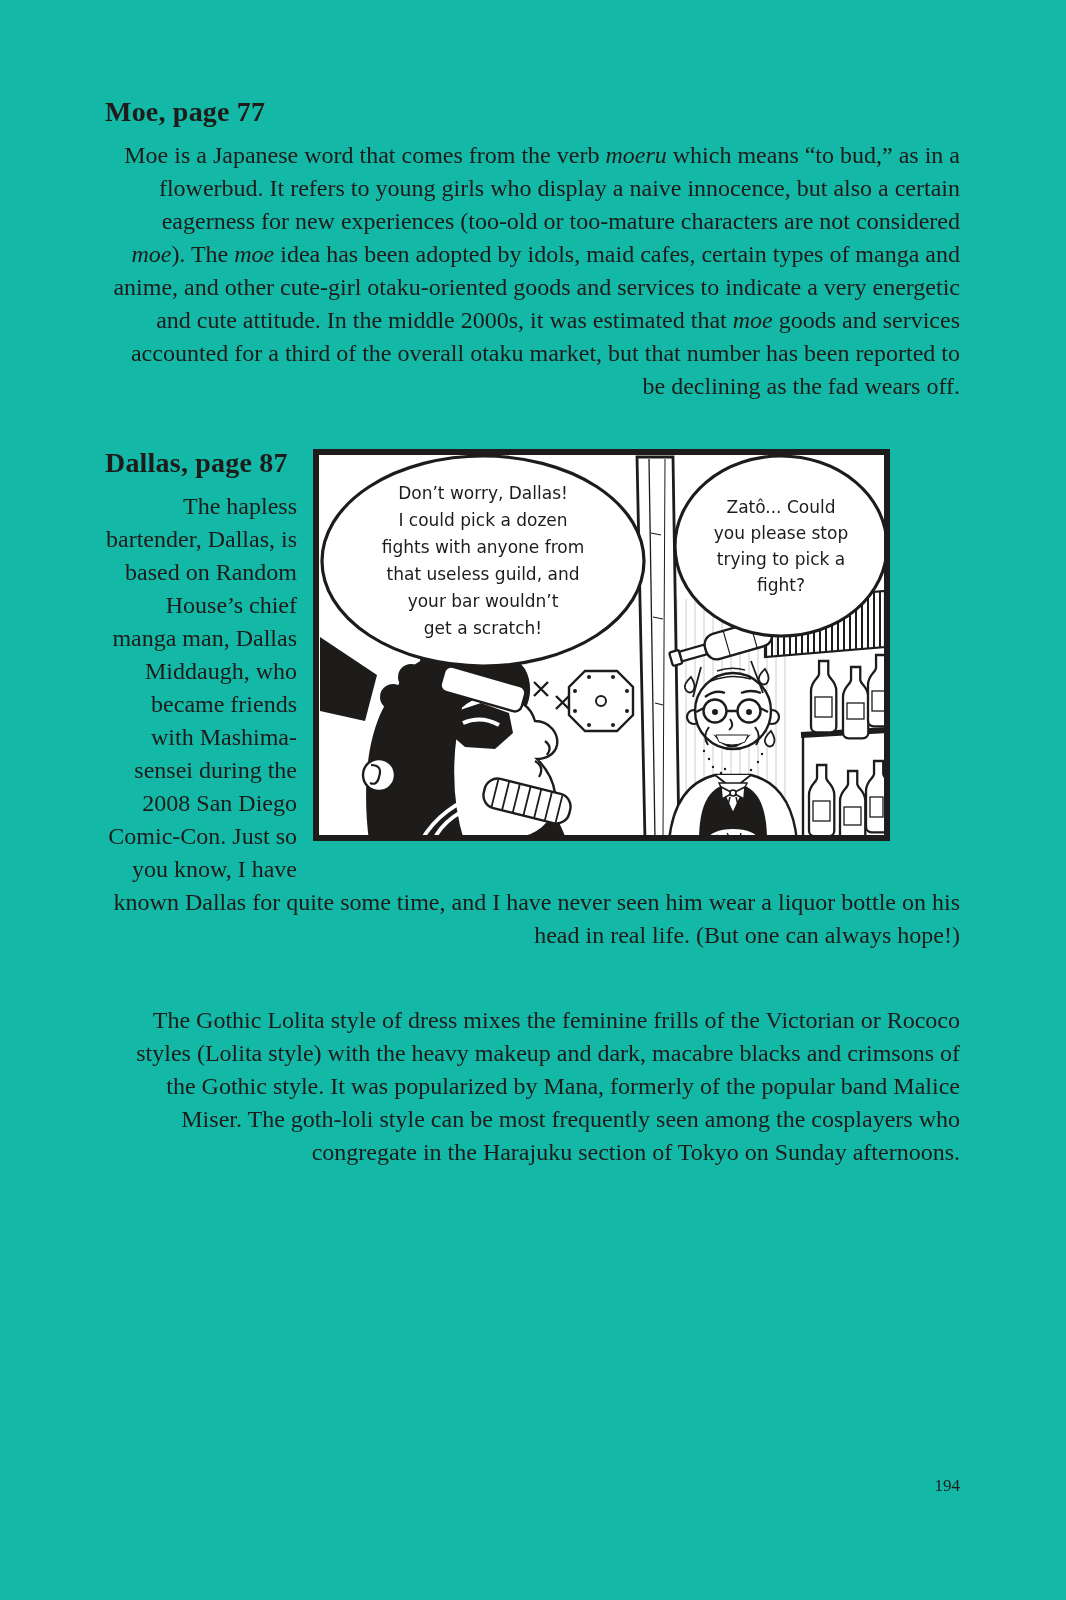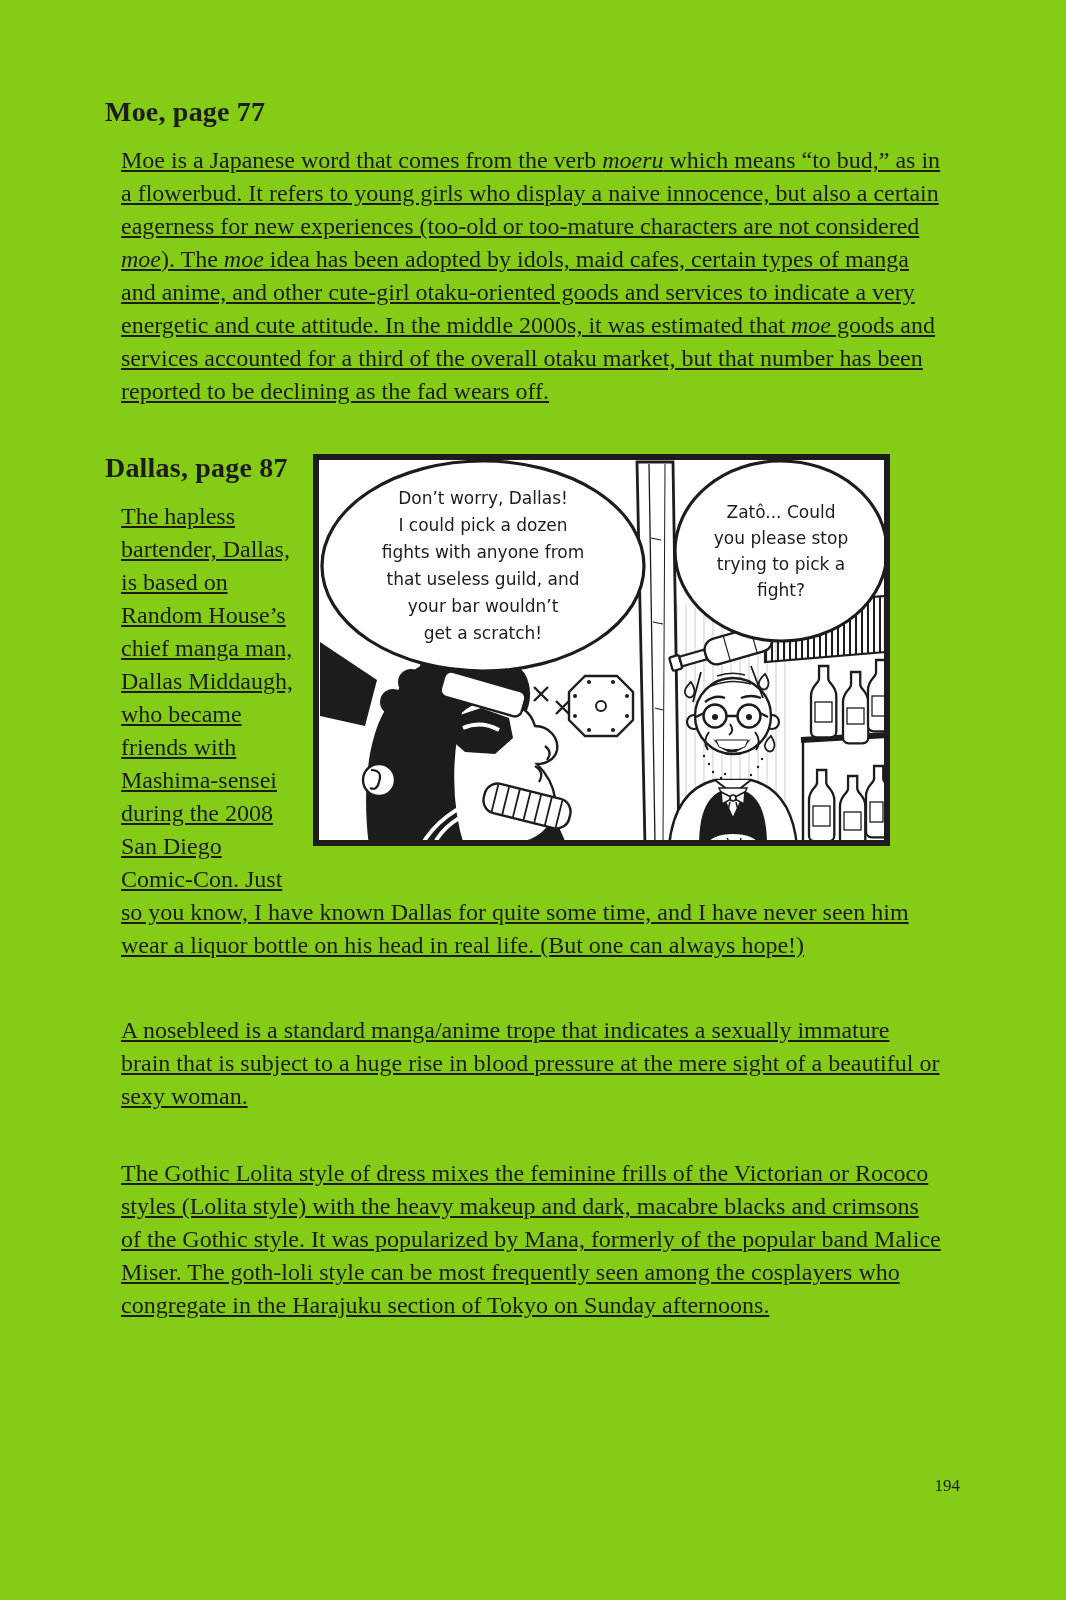--- a/index.html
+++ b/index.html
@@ -1,40 +1,39 @@
 <!DOCTYPE html>
 <html><head>
 <meta charset="utf-8">
 <style>
   html,body { margin:0; padding:0; background:#ffffff; }
   .page {
     position: relative;
     width: 1066px;
     height: 1600px;
     margin: 0 auto;
-    background: #84cc16;
+    background: #14b8a6;
     color: #1d1c1a;
     font-family: "Liberation Serif", "DejaVu Serif", serif;
     overflow: hidden;
     box-sizing: border-box;
     padding: 0 106px 0 105px;
   }
   h2.note-heading {
     font-size: 28px;
     line-height: 32px;
     font-weight: 700;
     margin: 0 0 11px 0;
     letter-spacing: 0.2px;
   }
   p.note-body {
     font-size: 24px;
     line-height: 33px;
-    margin: 16px;
-    text-align: left;
-    text-decoration: underline;
+    margin: 0;
+    text-align: right;
   }
   p.note-body i { font-style: italic; }
   .sec-moe      { padding-top: 96px; }
   .sec-dallas   { margin-top: 44px; }
   .sec-nosebleed{ margin-top: 52px; clear: both; }
   .sec-gothloli { margin-top: 44px; }
   .manga-panel {
     float: right;
     width: 647px;
     height: 392px;
@@ -232,21 +231,20 @@
 
         <rect x="3" y="3" width="571" height="386" fill="none" stroke="#1d1c1a" stroke-width="6"></rect>
       </svg>
     </figure>
 
     <h2 class="note-heading">Dallas, page 87</h2>
     <p class="note-body">The hapless bartender, Dallas, is based on Random House’s chief manga man, Dallas Middaugh, who became friends with Mashima-sensei during the 2008 San Diego Comic-Con. Just so you know, I have known Dallas for quite some time, and I have never seen him wear a liquor bottle on his head in real life. (But one can always hope!)</p>
   </section>
 
   <section class="sec-nosebleed">
-    <p class="note-body">A nosebleed is a standard manga/anime trope that indicates a sexually immature brain that is subject to a huge rise in blood pressure at the mere sight of a beautiful or sexy woman.</p>
   </section>
 
   <section class="sec-gothloli">
     <p class="note-body">The Gothic Lolita style of dress mixes the feminine frills of the Victorian or Rococo styles (Lolita style) with the heavy makeup and dark, macabre blacks and crimsons of the Gothic style. It was popularized by Mana, formerly of the popular band Malice Miser. The goth-loli style can be most frequently seen among the cosplayers who congregate in the Harajuku section of Tokyo on Sunday afternoons.</p>
   </section>
 
   <div class="page-number">194</div>
 </div>
 
 </body></html>

